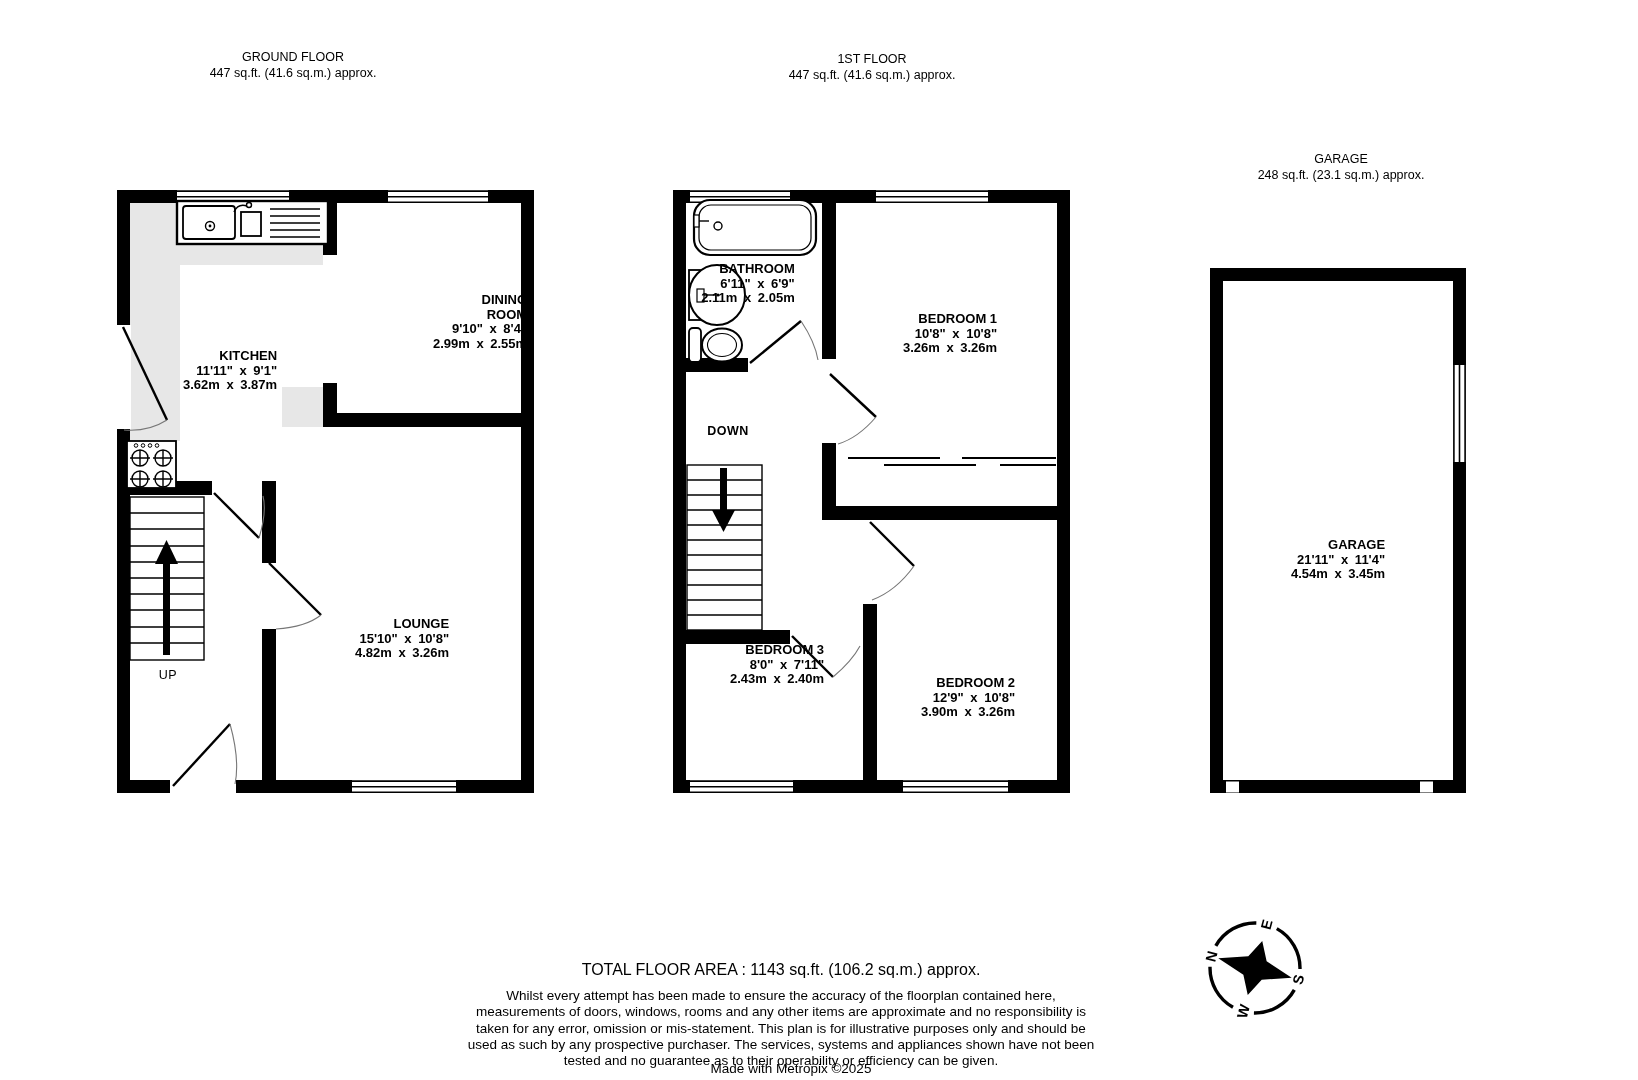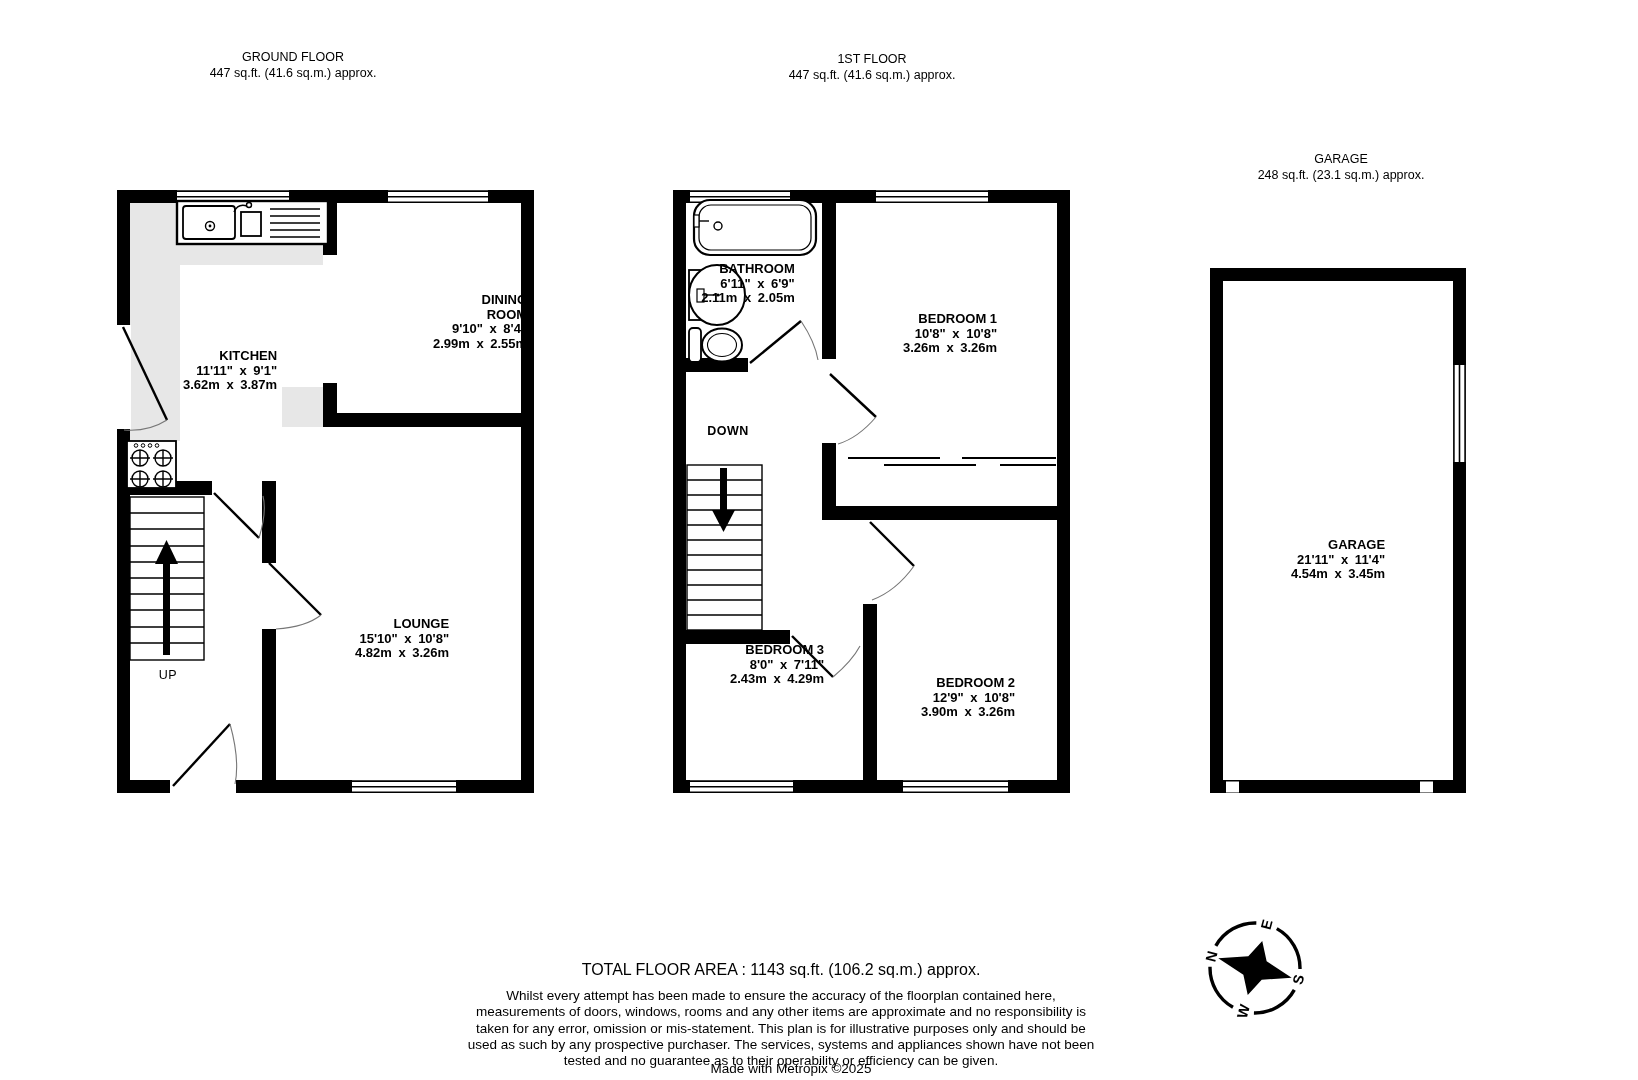--- a/index.html
+++ b/index.html
@@ -288,21 +288,21 @@
   <div>3.26m x 3.26m</div>
 </div>
 <div class="lbl" style="left:968px;top:676px;">
   <div class="nm">BEDROOM 2</div>
   <div>12'9" x 10'8"</div>
   <div>3.90m x 3.26m</div>
 </div>
 <div class="lbl" style="left:777px;top:643px;">
   <div class="nm">BEDROOM 3</div>
   <div>8'0" x 7'11"</div>
-  <div>2.43m x 4.29m</div>
+  <div>2.43m x 2.40m</div>
 </div>
 <div class="lbl" style="left:1338px;top:538px;">
   <div class="nm">GARAGE</div>
   <div>21'11" x 11'4"</div>
   <div>4.54m x 3.45m</div>
 </div>
 
 <div class="stair-lbl" style="left:168px;top:668px;">UP</div>
 <div class="stair-lbl" style="left:728px;top:424px;font-weight:bold;">DOWN</div>
 

